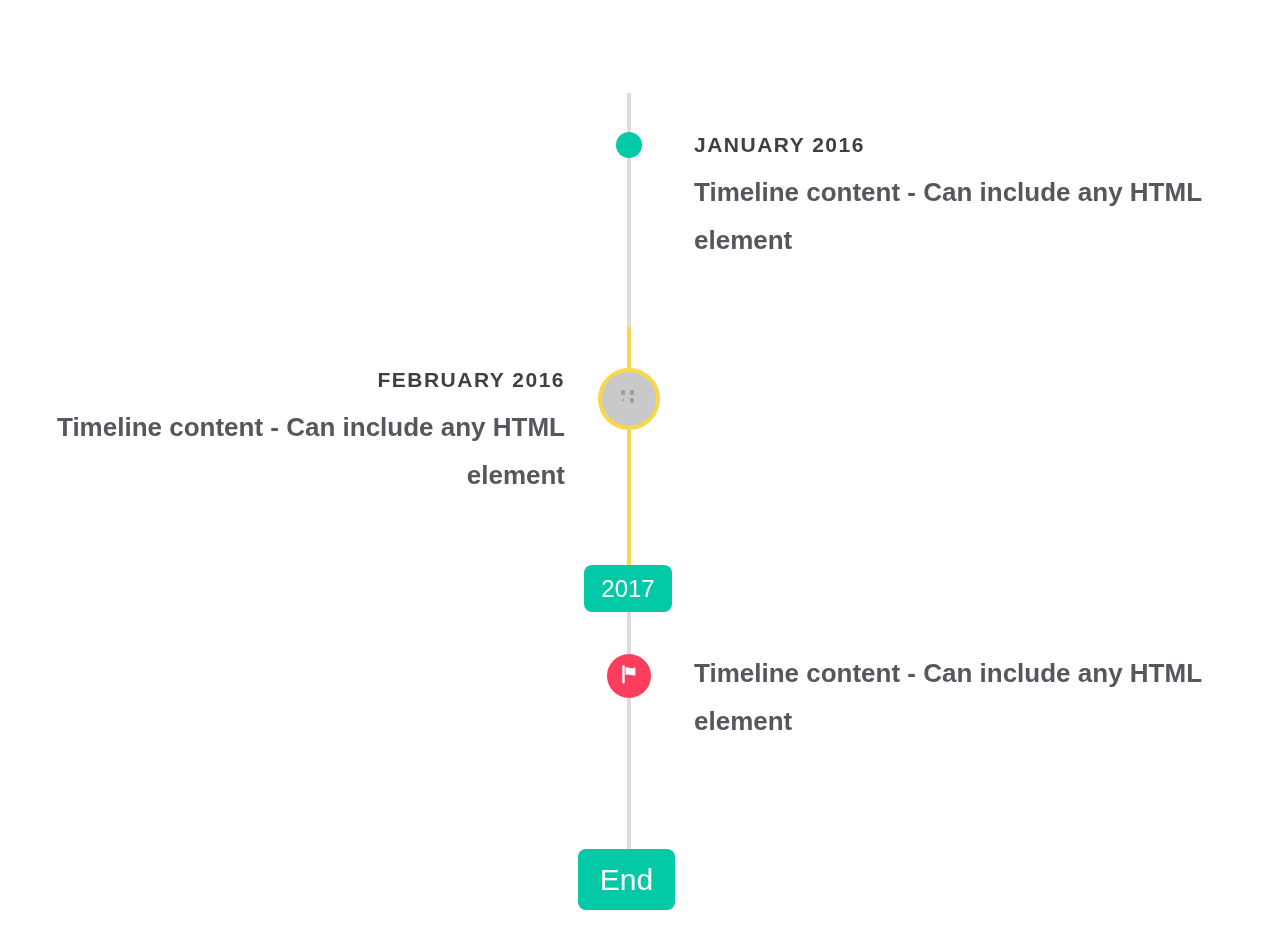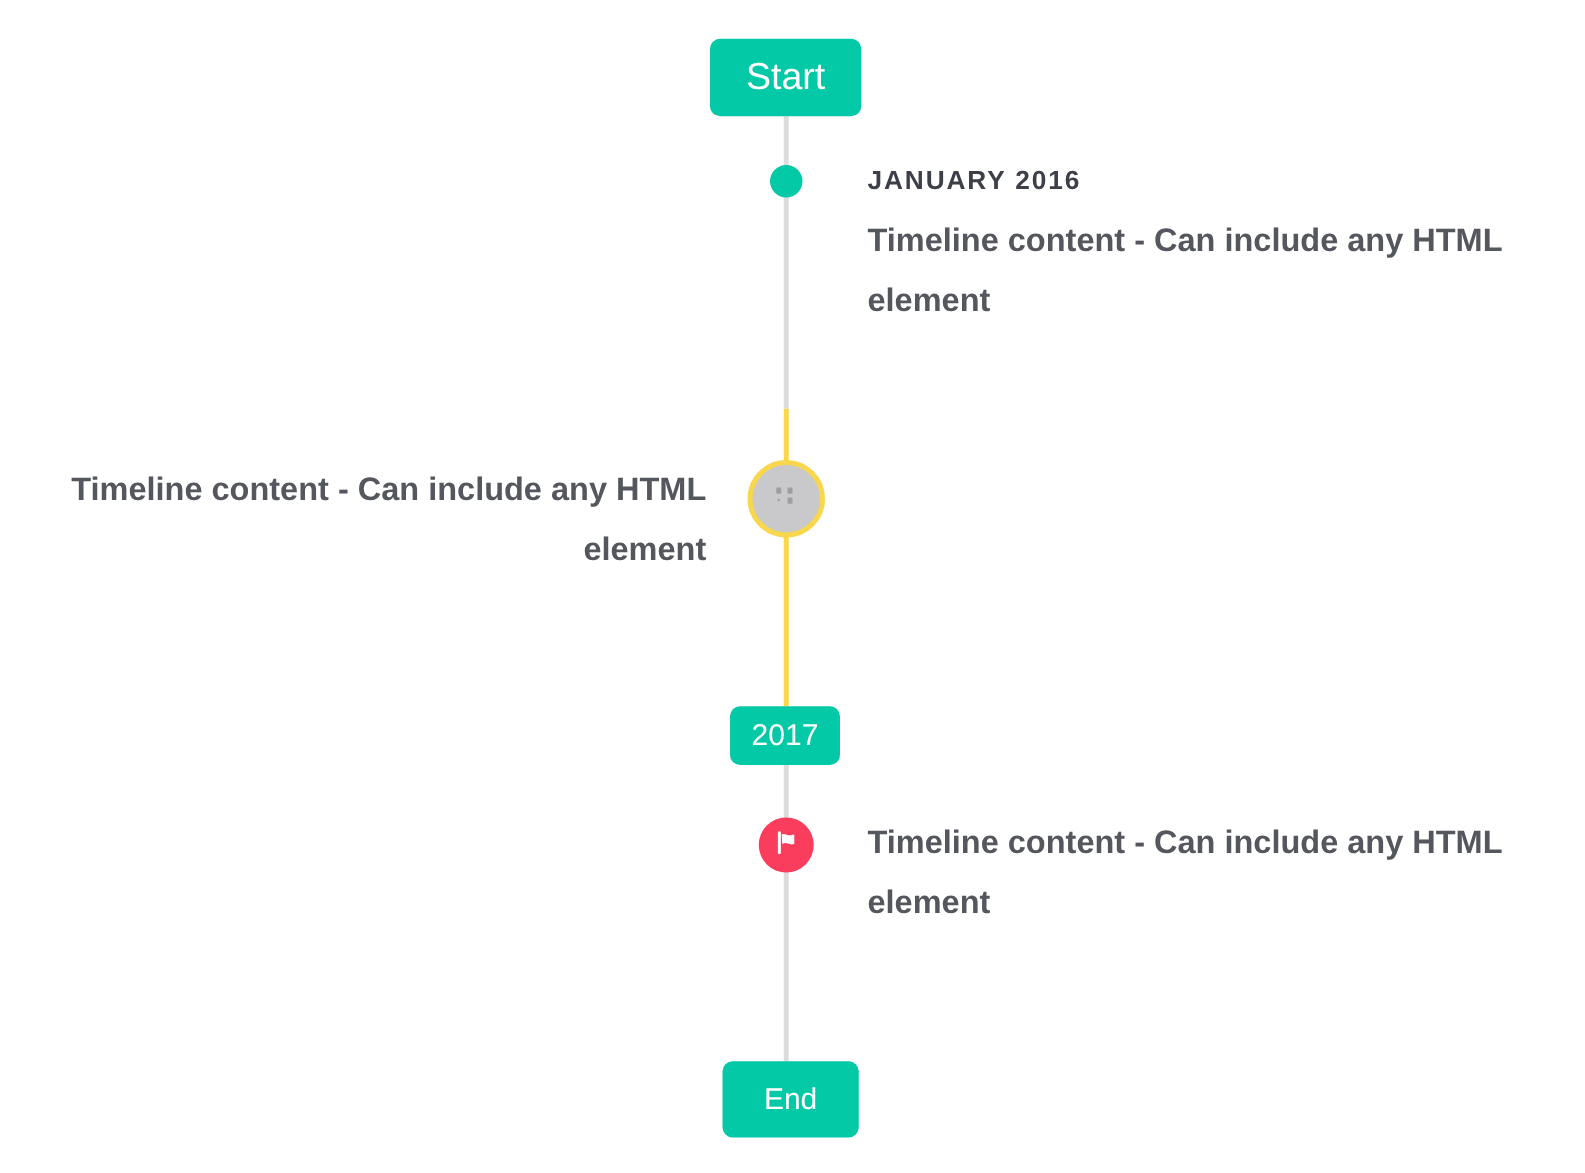--- a/index.html
+++ b/index.html
@@ -23,21 +23,21 @@
 
   
   .badge {
     position: absolute;
     display: flex; align-items: center; justify-content: center;
     background: #04C9A6; color: #FFFFFF;
     border-radius: 8px; z-index: 3;
   }
   .badge-start { left: 568px; top: 31px;  width: 121px; height: 62px; font-size: 30px; }
   .badge-year  { left: 584px; top: 565px; width: 88px;  height: 47px; font-size: 24px; }
-  .badge-end   { left: 578px; top: 849px; width: 109px; height: 61px; font-size: 24px; }
+  .badge-end   { left: 578px; top: 849px; width: 97px; height: 61px; font-size: 30px; }
 
   
   .marker { position: absolute; border-radius: 50%; z-index: 2; }
   .marker-dot {
     left: 616px; top: 132px; width: 26px; height: 26px;
     background: #04C9A6;
   }
   .marker-image {
     left: 598px; top: 368px; width: 62px; height: 62px;
     background: #C9C9CB; border: 4px solid #F9D74C;
@@ -64,41 +64,41 @@
 </style>
 </head>
 <body>
 
 <div class="canvas">
 
   <div class="line gray seg-top"></div>
   <div class="line yellow seg-mid"></div>
   <div class="line gray seg-bottom"></div>
 
-  <div class="badge badge-start">Start</div>
 
   <div class="marker marker-dot"></div>
   <div class="event event-1">
     <div class="date">JANUARY 2016</div>
     <div class="content">Timeline content - Can include any HTML element</div>
   </div>
 
   <div class="marker marker-image">
     <span>
       <svg width="20" height="20" viewBox="0 0 20 20">
         <g fill="#9E9EA2">
           <rect x="2" y="3" width="4" height="5" rx="1"></rect>
           <rect x="11" y="3" width="4" height="5" rx="1"></rect>
           <rect x="3" y="12" width="2" height="2" rx="1"></rect>
           <rect x="11" y="11" width="4" height="5" rx="1"></rect>
         </g>
       </svg>
     </span>
   </div>
   <div class="event event-2">
+    <div class="date">FEBRUARY 2016</div>
     <div class="content">Timeline content - Can include any HTML element</div>
   </div>
 
   <div class="badge badge-year">2017</div>
 
   <div class="marker marker-flag">
     <span>
       <svg width="22" height="22" viewBox="0 0 24 24">
         <path d="M6 3.5 V21" stroke="#FFFFFF" stroke-width="2.6" stroke-linecap="round" fill="none"></path>
         <path d="M8 5 C11 3.2, 13.5 7.2, 17.5 5.2 L19 5 V13 C15.5 15.2, 12.5 11, 8.5 13.2 Z" fill="#FFFFFF"></path>

